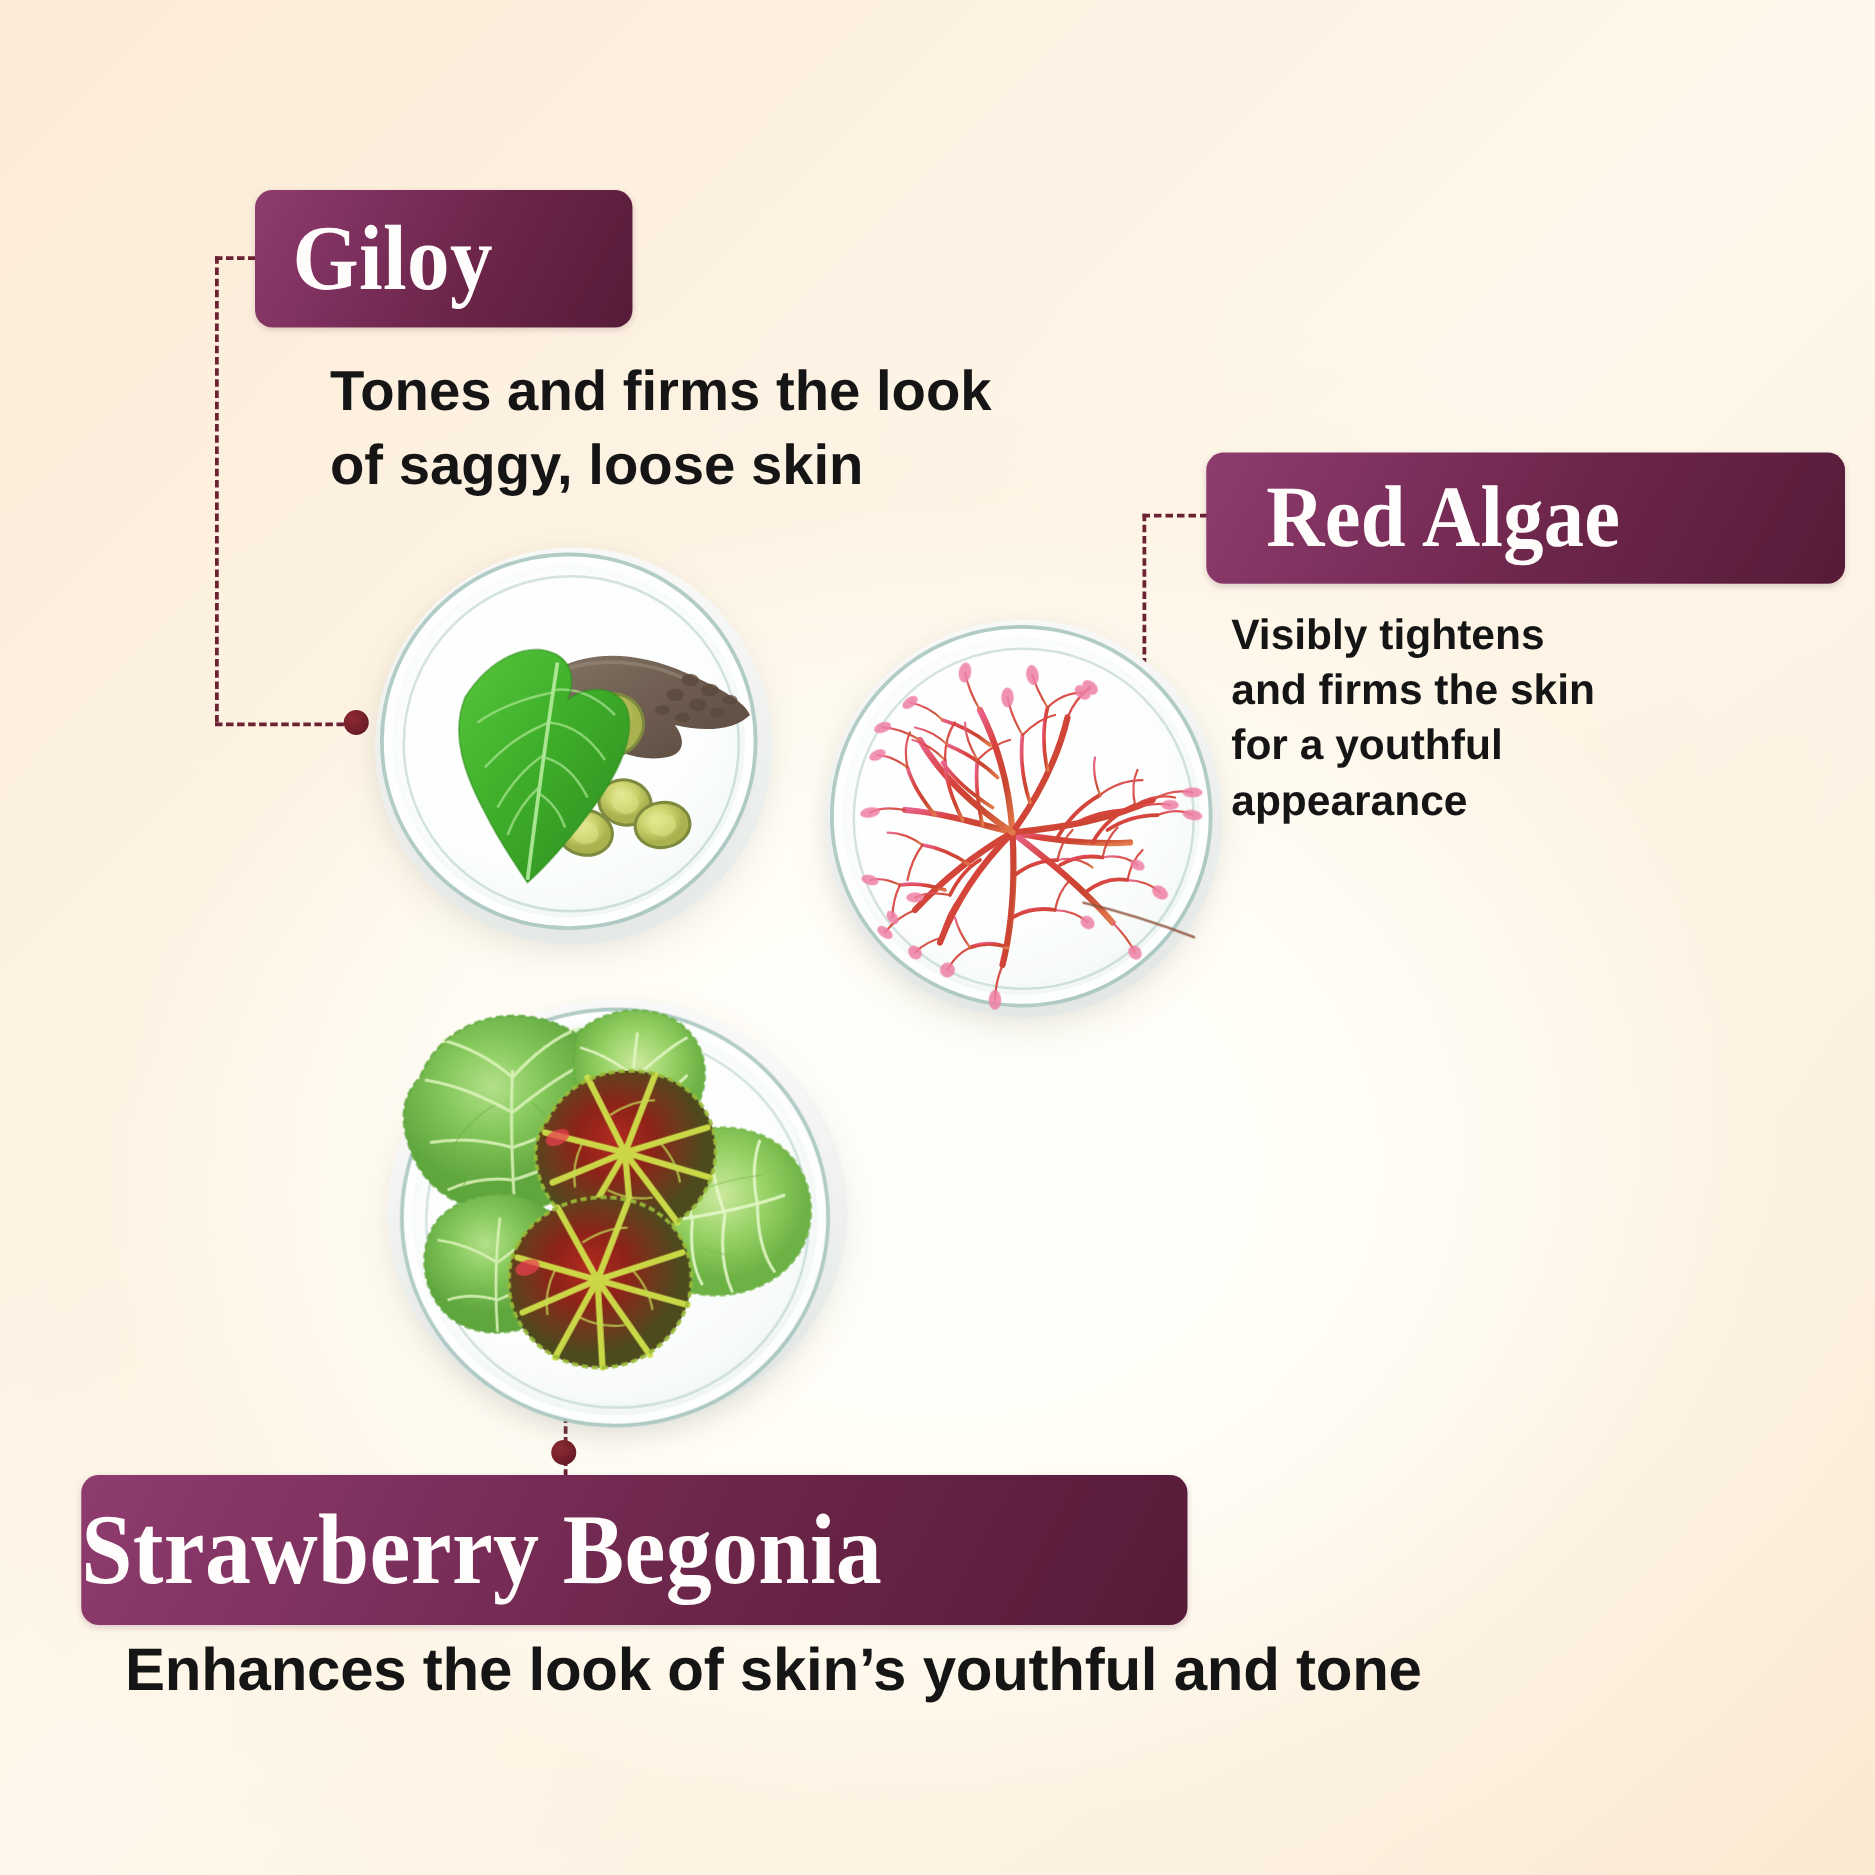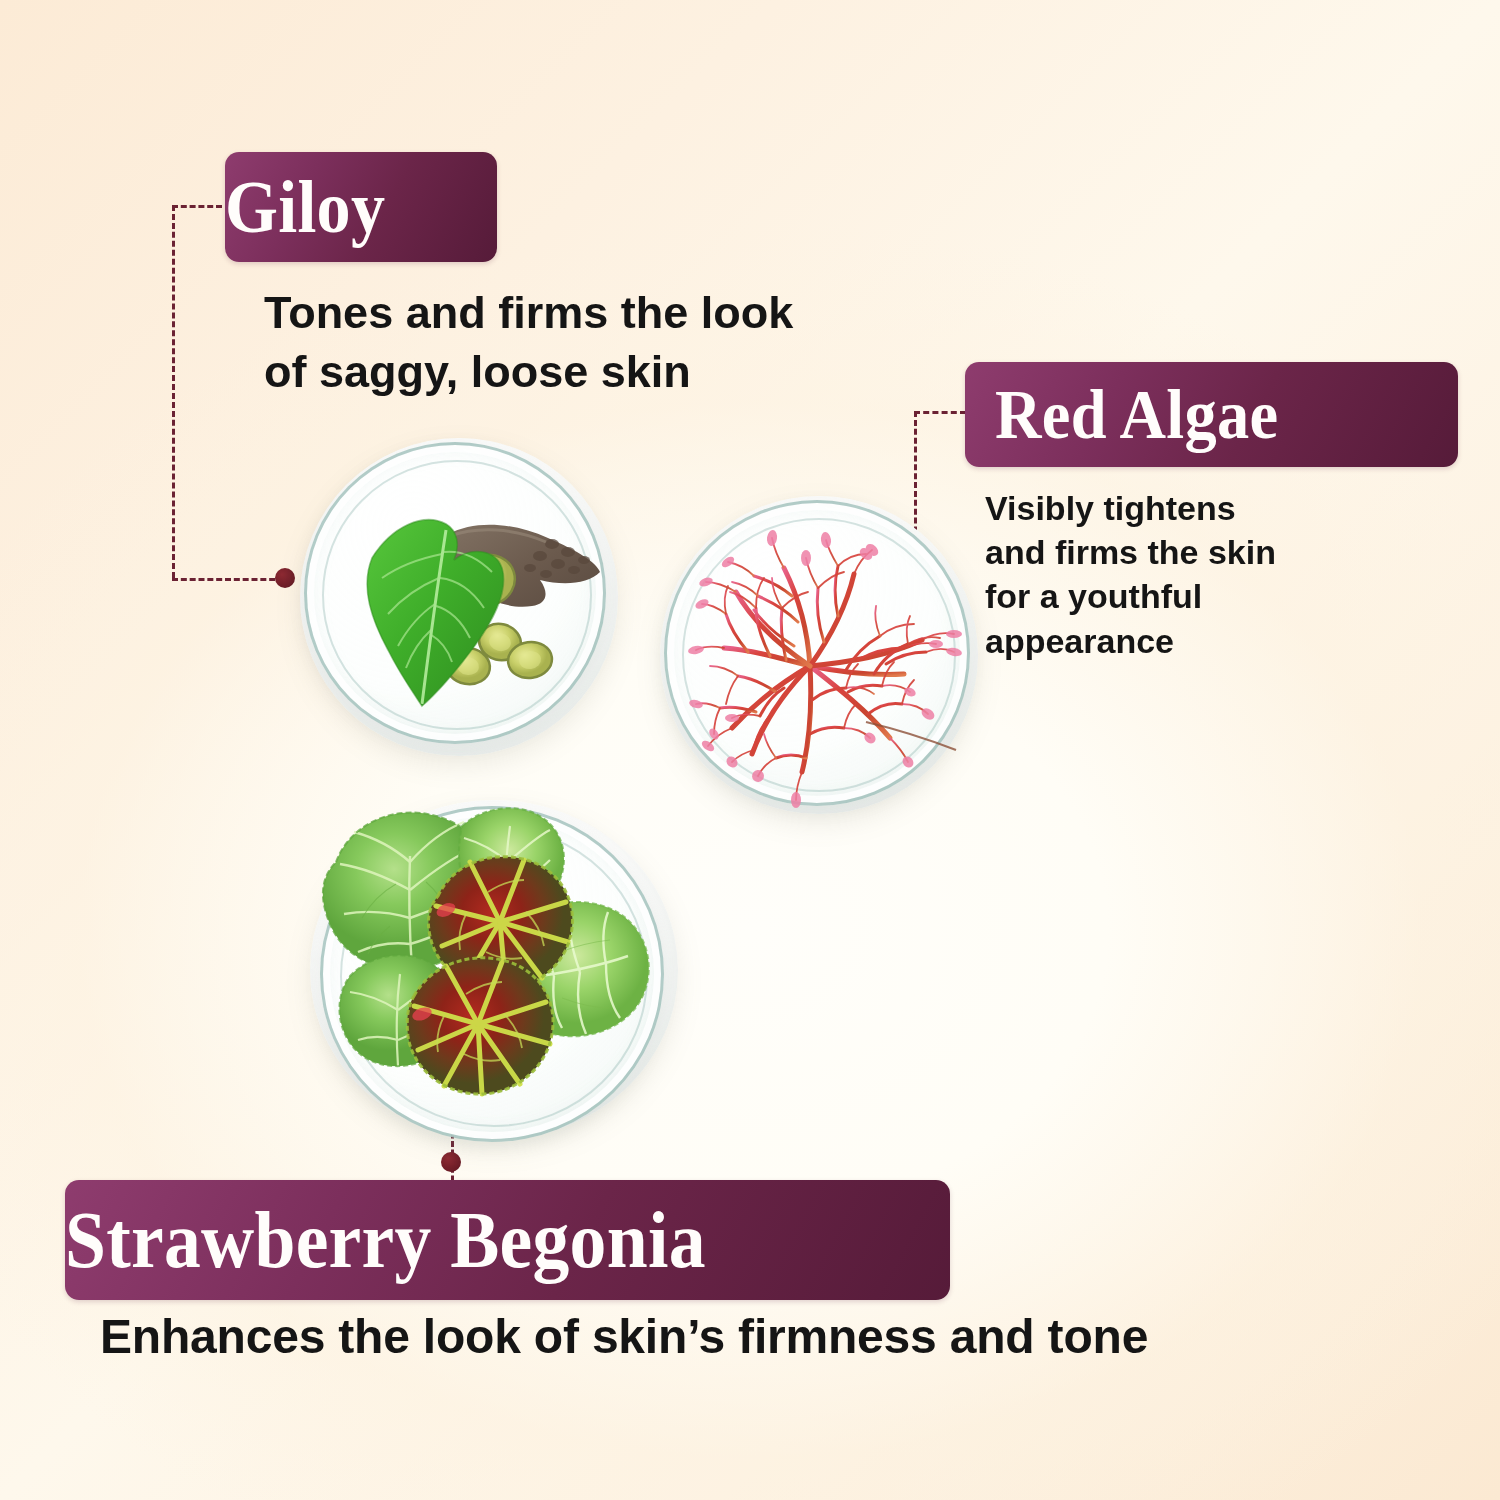--- a/index.html
+++ b/index.html
@@ -24,22 +24,22 @@
     box-shadow:0 2px 5px rgba(90,30,60,.18);
     display:flex;align-items:center;
     color:#FFFDFB;
     font-family:"Liberation Serif", serif;
     font-weight:700;
     letter-spacing:.3px;
     white-space:nowrap;
   }
   .badge span{display:block;transform:scaleX(.92);transform-origin:left center;}
 
-  #badge-giloy{left:225px;top:152px;width:272px;height:110px;font-size:74px;}
-  #badge-algae{left:965px;top:362px;width:463px;height:105px;padding-left:30px;font-size:70px;}
+  #badge-giloy{left:204px;top:152px;width:272px;height:110px;padding-left:30px;font-size:74px;}
+  #badge-algae{left:965px;top:362px;width:463px;height:105px;padding-left:48px;font-size:70px;}
   #badge-begonia{left:65px;top:1180px;width:885px;height:120px;font-size:80px;}
 
   
   .caption{
     position:absolute;
     color:#151515;
     font-family:"Liberation Sans", sans-serif;
     font-weight:600;
     line-height:1.30;
     white-space:pre-line;
@@ -468,15 +468,15 @@
   <div class="badge" id="badge-begonia">
     <span>Strawberry Begonia</span>
   </div>
 
   <div class="caption" id="cap-giloy">Tones and firms the look
 of saggy, loose skin</div>
   <div class="caption" id="cap-algae">Visibly tightens
 and firms the skin
 for a youthful
 appearance</div>
-  <div class="caption" id="cap-begonia">Enhances the look of skin’s firmness and tone</div>
+  <div class="caption" id="cap-begonia">Enhances the look of skin’s youthful and tone</div>
 
 </div>
 
 </body></html>

